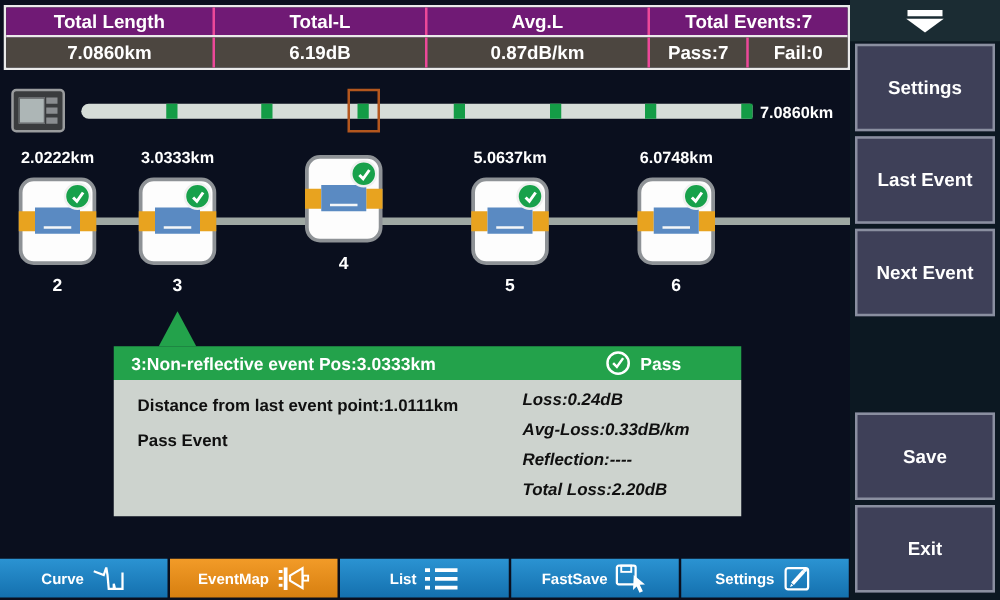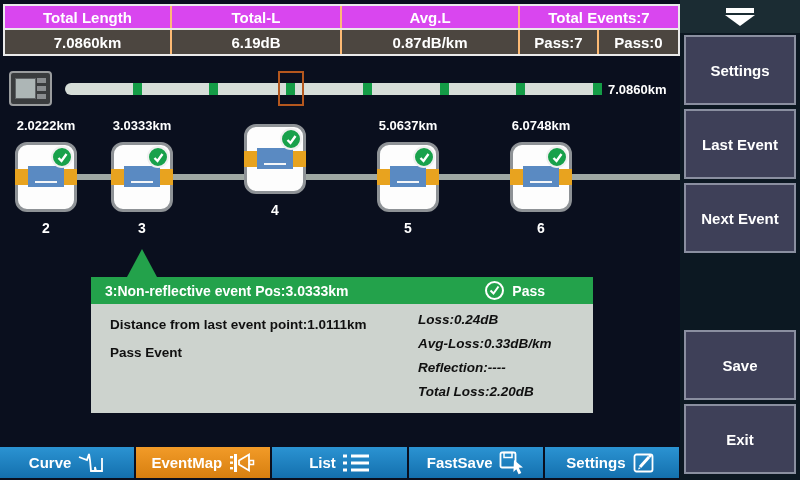--- a/index.html
+++ b/index.html
@@ -9,23 +9,23 @@
     background:#0A0F1E; color:#fff;
     font-family:"Liberation Sans", sans-serif; font-weight:bold;
   }
 
   
   .summary-table {
     position:absolute; left:3px; top:4px; width:677px;
     border:2px solid #EAEAEA; font-size:15px;
   }
   .st-row { display:grid; grid-template-columns:165px 170px 178px 79px 1fr; height:24px; }
-  .st-row.header { background:#d946ef; border-bottom:2px solid #EAEAEA; }
+  .st-row.header { background:#701a75; border-bottom:2px solid #EAEAEA; }
   .st-row.values { background:#4C4640; }
-  .st-cell { display:flex; align-items:center; justify-content:center; border-left:2px solid #fdba74; }
+  .st-cell { display:flex; align-items:center; justify-content:center; border-left:2px solid #ec4899; }
   .st-cell:first-child { border-left:none; }
   .st-cell.span2 { grid-column:4 / 6; }
 
   
   .otdr-device {
     position:absolute; left:9px; top:71px; width:43px; height:35px;
     background:#3A3C3E; border:2px solid #9A9C9E; border-radius:4px;
   }
   .otdr-screen { position:absolute; left:4px; top:5px; width:21px; height:21px;
     background:#ADB6B6; border:1px solid #606366; }
@@ -84,42 +84,42 @@
   .side-btn { position:absolute; left:4px; width:112px; height:70px;
     background:#3E4058; border:2px solid #8A8FA0; color:#fff;
     display:flex; align-items:center; justify-content:center; font-size:15px; cursor:pointer; }
   .side-btn.b0{top:35px;} .side-btn.b1{top:109px;} .side-btn.b2{top:183px;}
   .side-btn.b3{top:256px;} .side-btn.b4{top:330px;} .side-btn.b5{top:404px;}
 
   
   .tab-bar { position:absolute; left:0; top:447px; width:679px; height:31px;
     display:flex; gap:2px; }
   .tab { flex:1; display:flex; align-items:center; justify-content:center; gap:6px;
-    background:linear-gradient(180deg,#2B93D2,#1470AE); font-size:15px; cursor:pointer; }
+    background:linear-gradient(180deg,#2B93D2,#1470AE); font-size:12px; cursor:pointer; }
   .tab.active { background:linear-gradient(180deg,#F29B28,#D77F10); }
   .tab svg { flex:none; }
 </style>
 </head>
 <body>
 
 <div id="app">
 
   <div class="summary-table">
     <div class="st-row header">
       <div class="st-cell">Total Length</div>
       <div class="st-cell">Total-L</div>
       <div class="st-cell">Avg.L</div>
       <div class="st-cell span2">Total Events:7</div>
     </div>
     <div class="st-row values">
       <div class="st-cell">7.0860km</div>
       <div class="st-cell">6.19dB</div>
       <div class="st-cell">0.87dB/km</div>
       <div class="st-cell">Pass:7</div>
-      <div class="st-cell">Pass:0</div>
+      <div class="st-cell">Fail:0</div>
     </div>
   </div>
 
   <div class="otdr-device">
     <div class="otdr-screen"></div>
     <div class="otdr-btn b1"></div>
     <div class="otdr-btn b2"></div>
     <div class="otdr-btn b3"></div>
   </div>
   <div class="fiber-bar">

